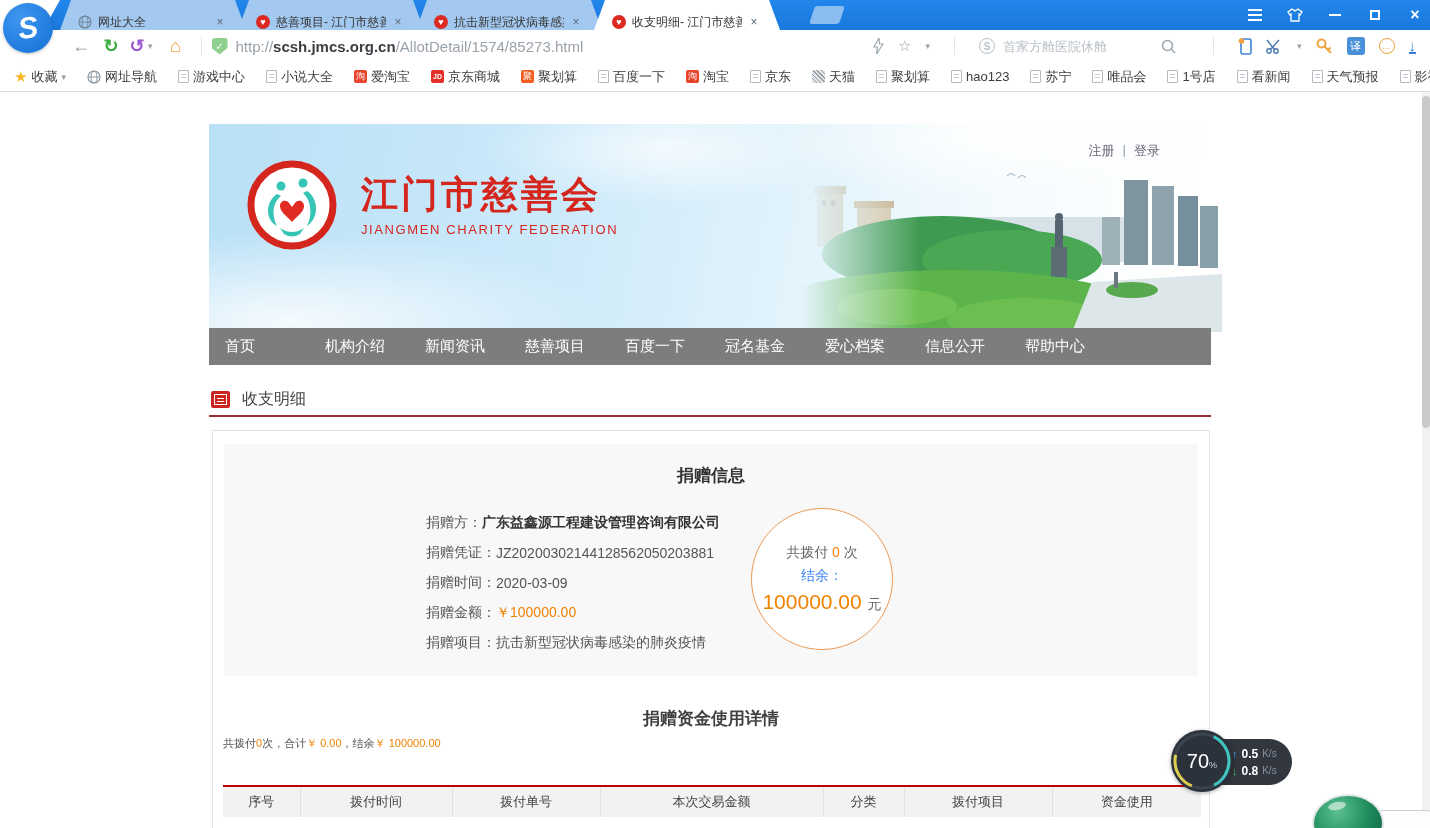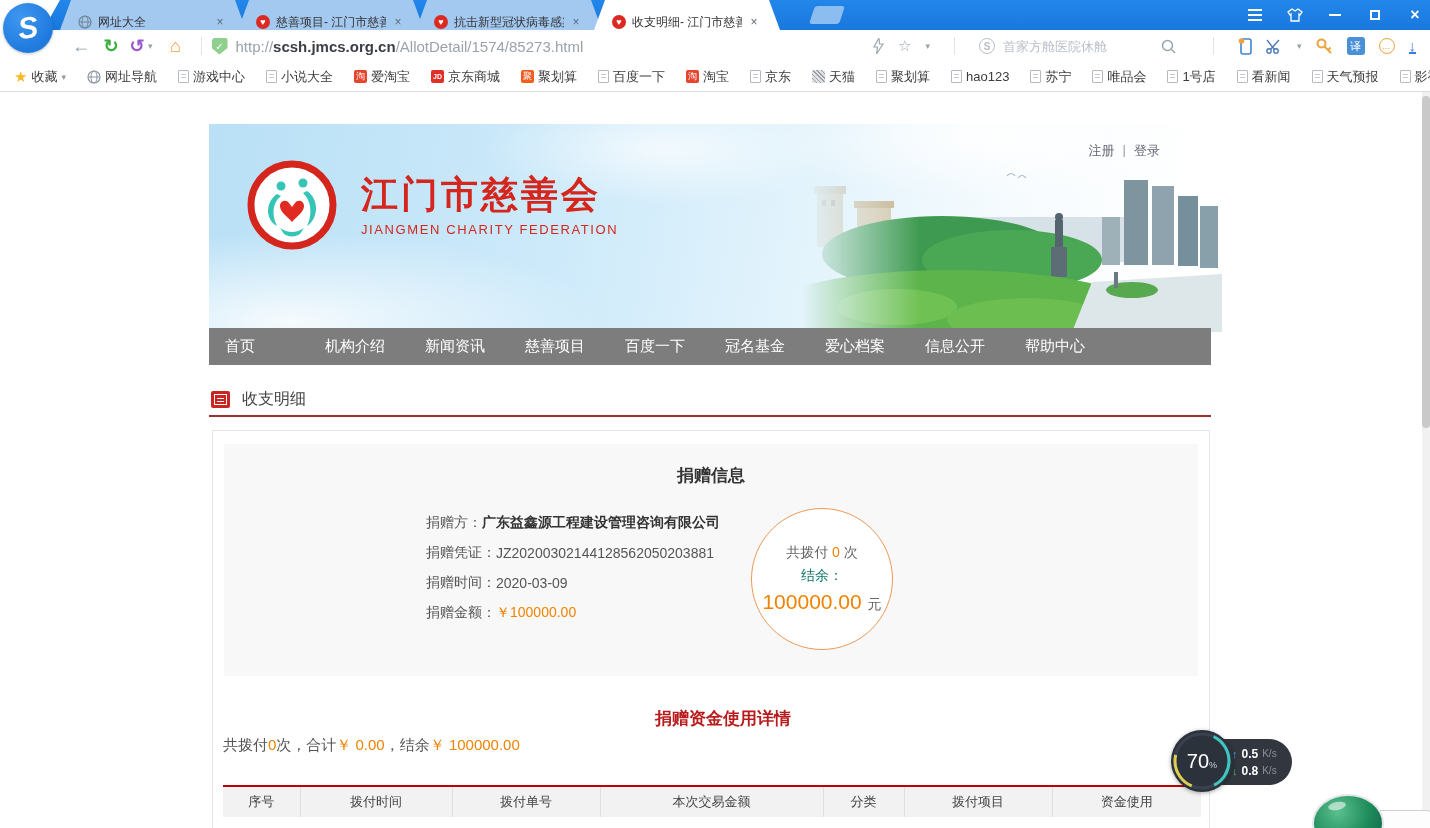--- a/index.html
+++ b/index.html
@@ -117,26 +117,26 @@
   .gpanel { position:absolute; left:11px; top:13px; width:974px; height:232px; background:#f8f8f8; }
   .gpanel-title { position:absolute; left:0; top:20px; width:100%; text-align:center; font-size:17px; font-weight:bold; color:#333; }
   .don-rows { position:absolute; left:202px; top:64px; }
   .don-row { height:30px; font-size:14px; color:#555; display:flex; align-items:center; }
   .don-row .v-bold { color:#333; font-weight:bold; }
   .don-row .v-orange { color:#f08200; }
   .don-circle { position:absolute; left:527px; top:64px; width:142px; height:142px; border:1px solid #eb9a55;
     border-radius:50%; background:#fff; display:flex; flex-direction:column; align-items:center; justify-content:center; gap:5px; }
   .dc-l1 { font-size:14px; color:#666; }
   .dc-l1 .n { color:#f08200; }
-  .dc-l2 { font-size:14px; color:#0f766e; }
+  .dc-l2 { font-size:14px; color:#3b82f6; }
   .dc-l3 { font-size:21px; color:#f08200; }
   .dc-l3 .u { font-size:14px; color:#666; }
 
-  .usage-title { position:absolute; left:12px; top:276px; width:100%; text-align:center; font-size:17px; font-weight:bold; color:#b91c1c; }
-  .usage-sum { position:absolute; left:10px; top:305px; font-size:15px; color:#555; }
+  .usage-title { position:absolute; left:0; top:276px; width:100%; text-align:center; font-size:17px; font-weight:bold; color:#404040; }
+  .usage-sum { position:absolute; left:10px; top:305px; font-size:11px; color:#555; }
   .usage-sum .o { color:#f08200; }
 
   .dtable { position:absolute; left:10px; top:354px; width:978px; border-collapse:collapse; border-top:2px solid #c00000; }
   .dtable th { background:#f2f2f2; height:31px; font-size:13px; font-weight:normal; color:#444;
     border-right:1px solid #e0e0e0; text-align:center; }
   .dtable th:last-child { border-right:none; }
 
   
   .scrollbar { position:absolute; right:0; top:92px; width:8px; height:736px; background:#f1f1f1; }
   .scroll-thumb { position:absolute; left:0; top:4px; width:8px; height:332px; background:#c9c9c9; border-radius:4px; cursor:pointer; }
@@ -441,20 +441,24 @@
               <span>JZ20200302144128562050203881</span>
             </div>
           <div class="don-row">
               <span>捐赠时间：</span>
               <span>2020-03-09</span>
             </div>
           <div class="don-row">
               <span>捐赠金额：</span>
               <span class="v-orange">￥100000.00</span>
             </div>
+          <div class="don-row">
+              <span>捐赠项目：</span>
+              <span>抗击新型冠状病毒感染的肺炎疫情</span>
+            </div>
         </div>
         <div class="don-circle">
           <div class="dc-l1"><span>共拨付</span> <span class="n">0</span> <span>次</span></div>
           <div class="dc-l2">结余：</div>
           <div class="dc-l3"><span>100000.00</span> <span class="u">元</span></div>
         </div>
       </div>
 
       <div class="usage-title">捐赠资金使用详情</div>
       <div class="usage-sum">

